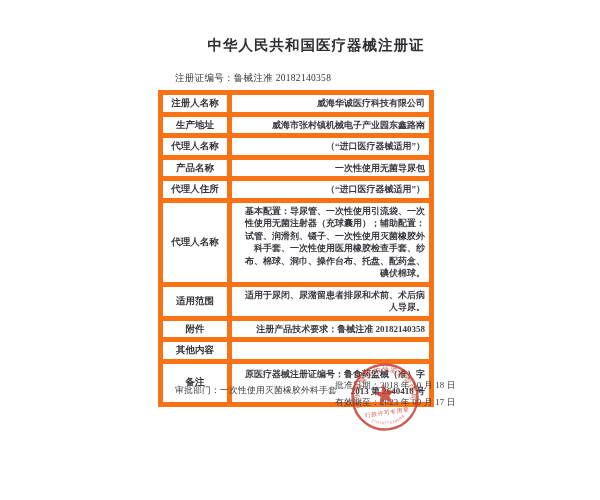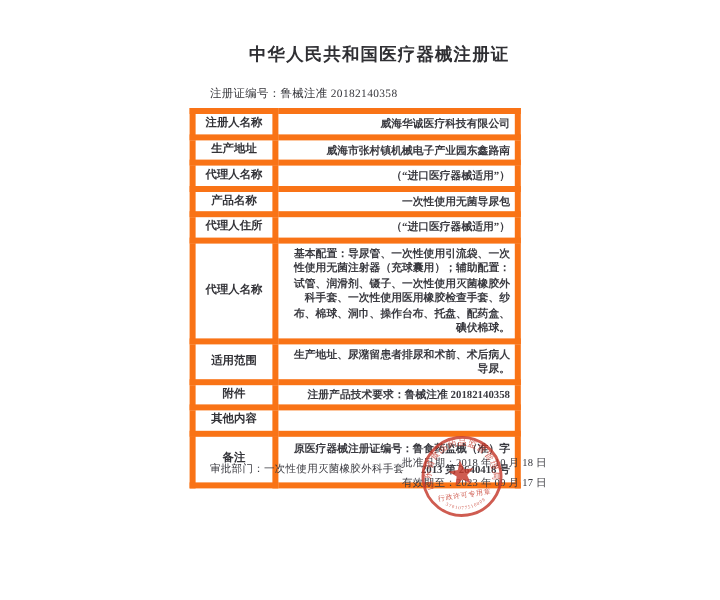--- a/index.html
+++ b/index.html
@@ -88,21 +88,21 @@
       <tr class="r-norm">
         <th>代理人住所</th>
         <td>（“进口医疗器械适用”）</td>
       </tr>
       <tr class="r-tall">
         <th>代理人名称</th>
         <td>基本配置：导尿管、一次性使用引流袋、一次性使用无菌注射器（充球囊用）；辅助配置：试管、润滑剂、镊子、一次性使用灭菌橡胶外科手套、一次性使用医用橡胶检查手套、纱布、棉球、洞巾、操作台布、托盘、配药盒、碘伏棉球。</td>
       </tr>
       <tr class="r-norm">
         <th>适用范围</th>
-        <td>生产地址、尿潴留患者排尿和术前、术后病人导尿。</td>
+        <td>适用于尿闭、尿潴留患者排尿和术前、术后病人导尿。</td>
       </tr>
       <tr class="r-norm">
         <th>附件</th>
         <td>注册产品技术要求：鲁械注准 20182140358</td>
       </tr>
       <tr class="r-norm">
         <th>其他内容</th>
         <td></td>
       </tr>
       <tr class="r-remark">

